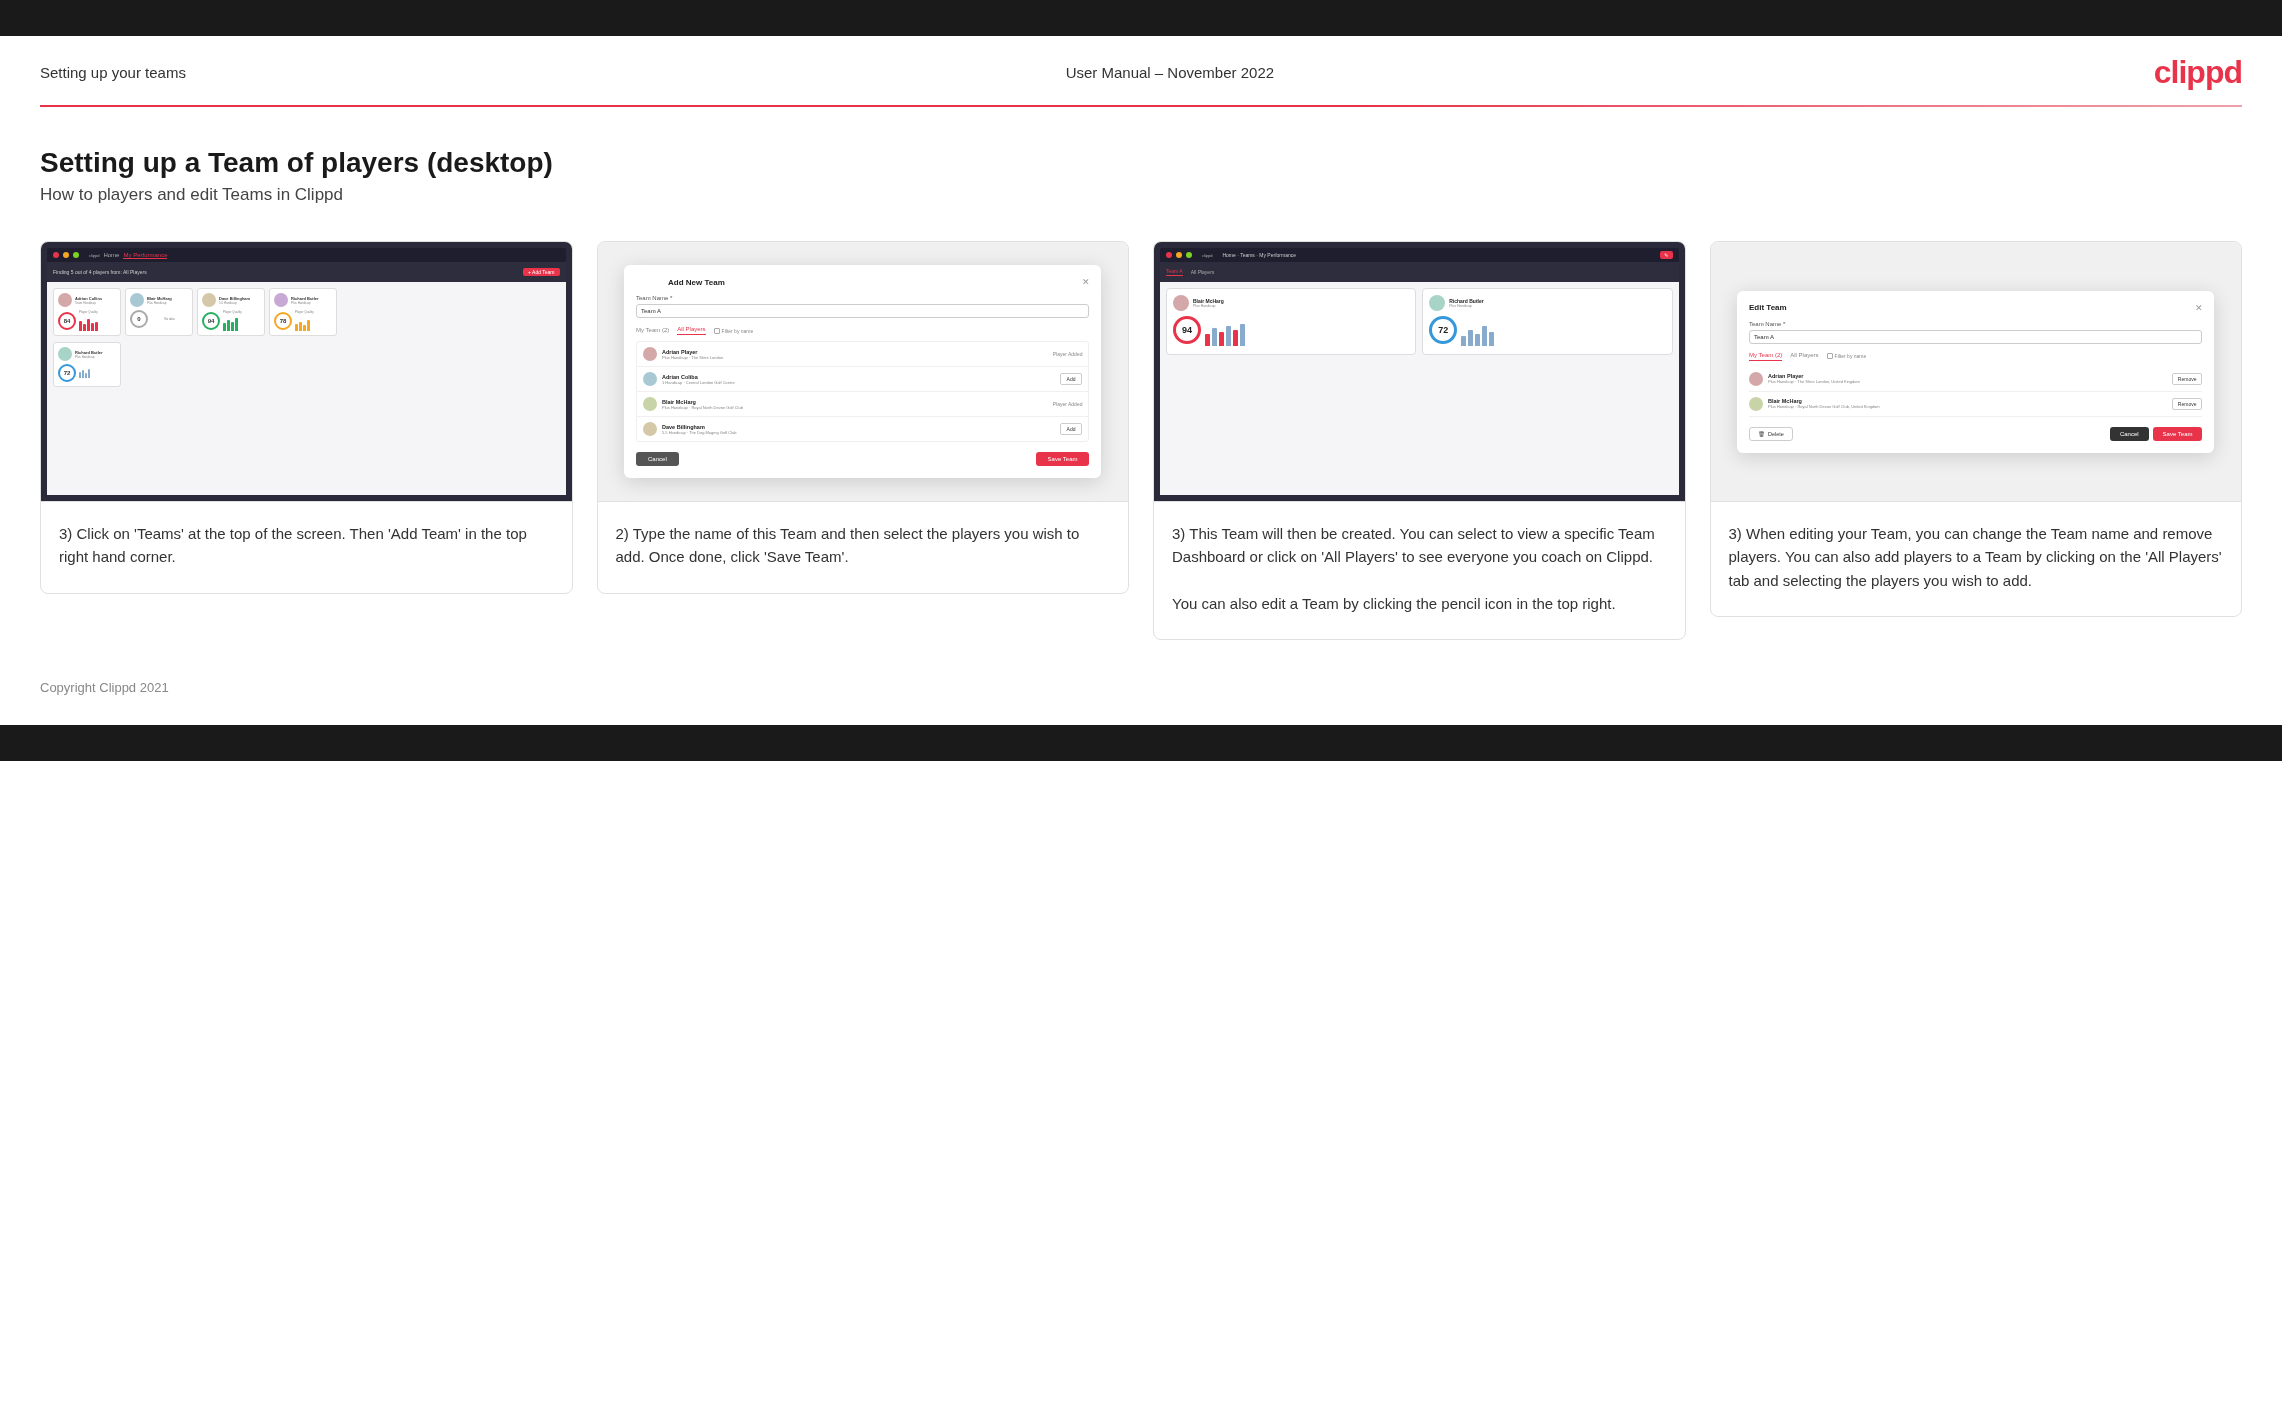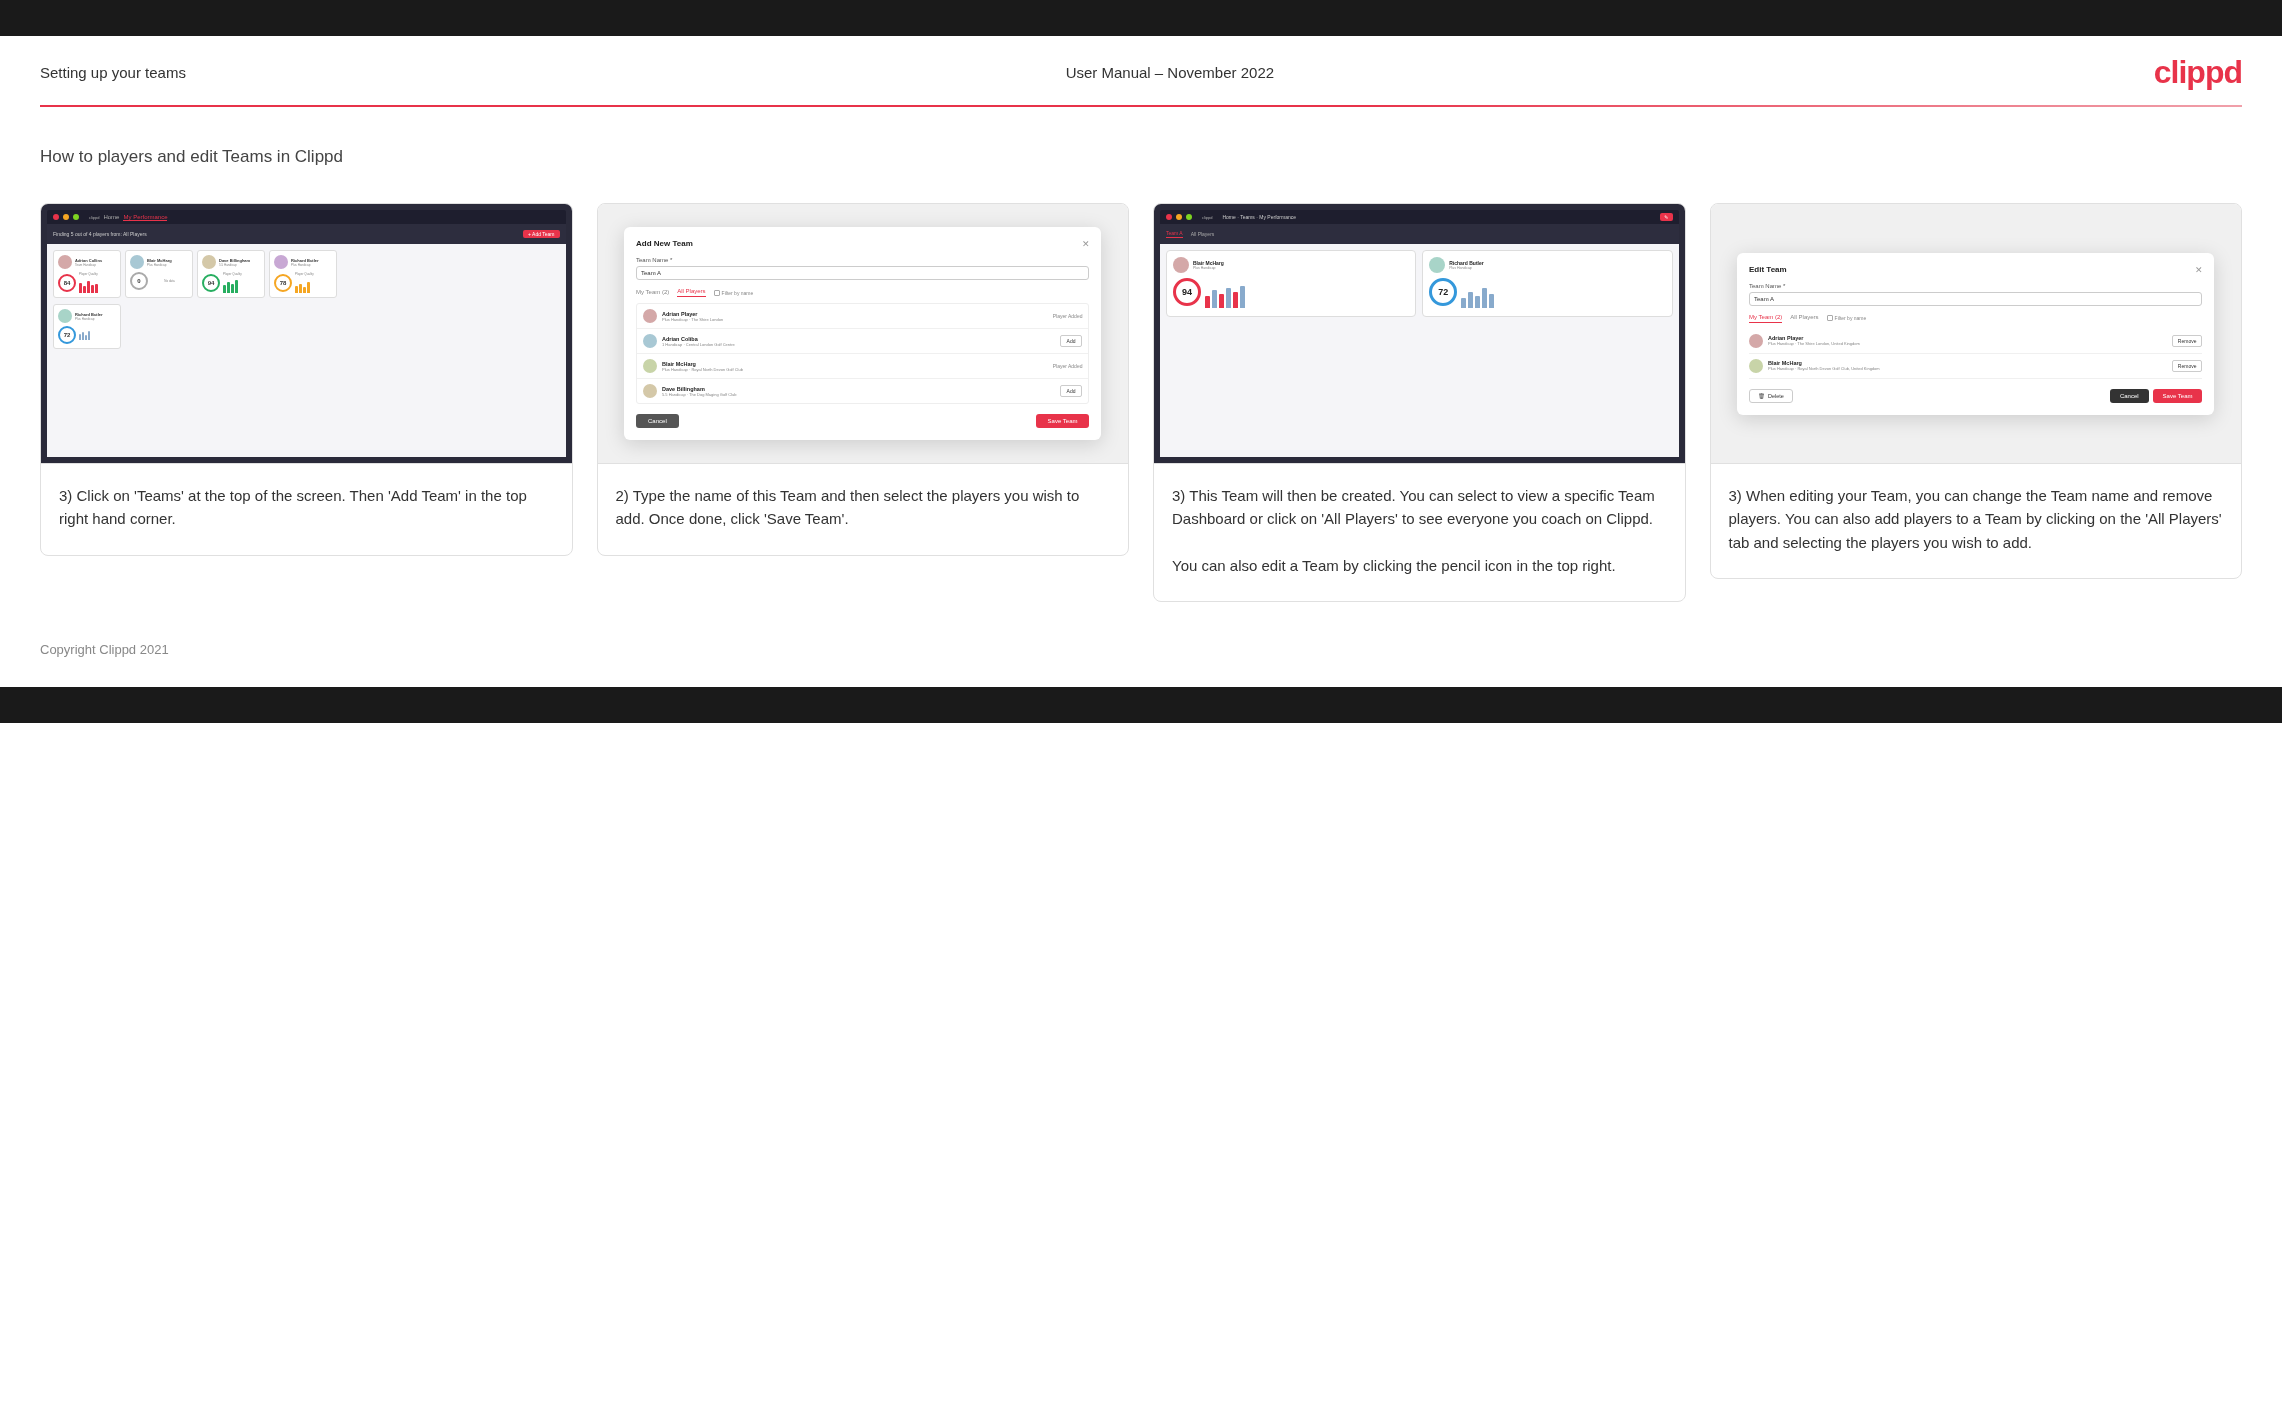--- a/index.html
+++ b/index.html
@@ -228,21 +228,23 @@
       background: #fff;
       border-radius: 6px;
       box-shadow: 0 4px 20px rgba(0,0,0,0.15);
       width: 90%;
       padding: 12px;
       position: relative;
     }
     .ss2-modal-header {
       display: flex;
       justify-content: space-between;
+      align-items: center;
       margin-bottom: 8px;
+      margin-left: 32px;
     }
     .ss2-modal-title {
       font-size: 8px;
       font-weight: bold;
       color: #222;
     }
     .ss2-close {
       font-size: 9px;
       color: #999;
       cursor: pointer;
@@ -562,20 +564,21 @@
   <span class="header-left">Setting up your teams</span>
   <span class="header-center">User Manual – November 2022</span>
   <div class="header-right">
     <span class="logo">clippd</span>
   </div>
 </div>
 
 <div class="divider"></div>
 
 <div class="main">
+  <div class="page-title">Setting up a Team of players (desktop)</div>
   <div class="page-subtitle">How to players and edit Teams in Clippd</div>
 
   <div class="cards-row">
 
     <div class="card">
       <div class="card-screenshot">
         <div class="ss1-bg">
 
           <div class="ss1-topbar">
             <div class="ss1-dot" style="background:#e8334a;"></div>

